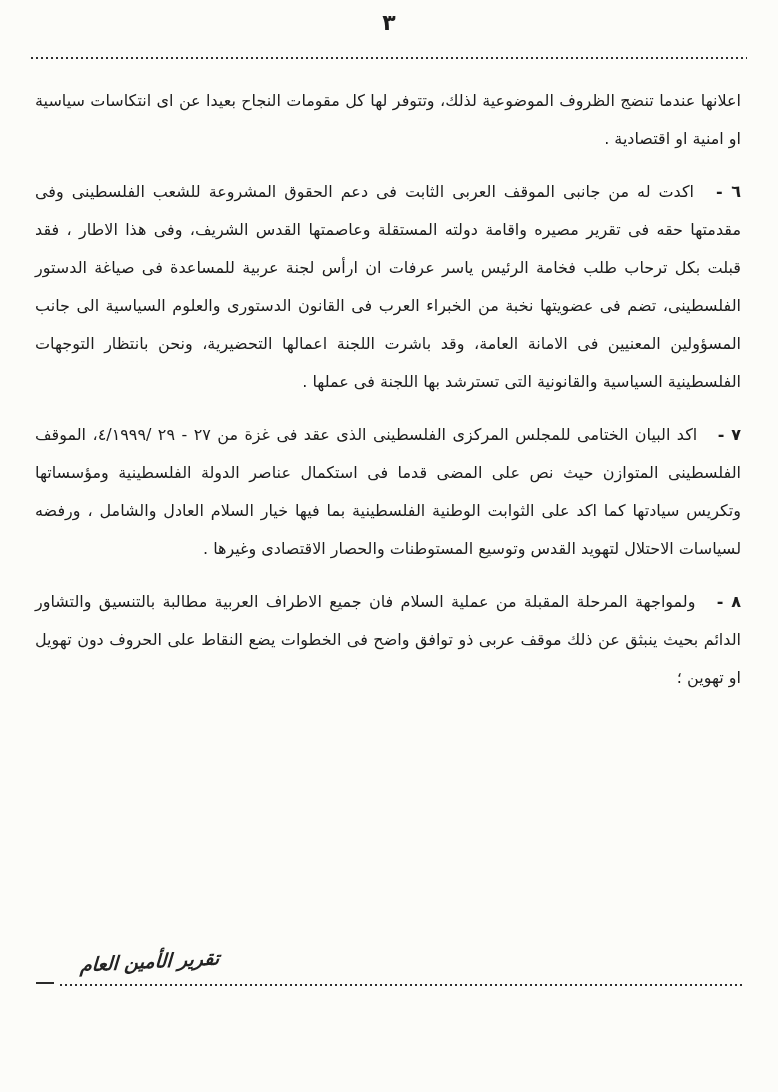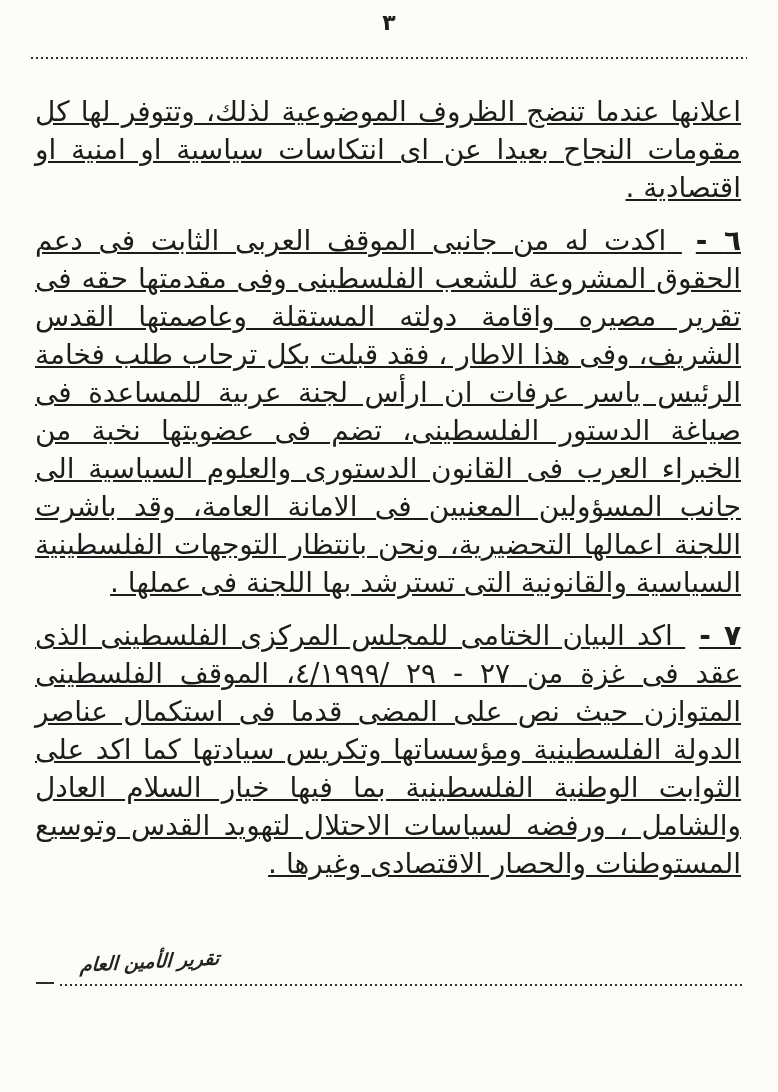--- a/index.html
+++ b/index.html
@@ -40,27 +40,26 @@
     position: absolute;
     top: 982px;
     left: 36px;
     width: 18px;
     height: 2px;
     background: #2b2b2b;
   }
 
   .content {
     position: absolute;
-    top: 93px;
+    top: 82px;
     right: 37px;
     left: 35px;
-    font-size: 28px;
+    font-size: 16px;
     line-height: 38px;
     text-align: justify;
-    text-decoration: underline;
   }
 
   .para { margin: 0 0 15px 0; }
 
   .marker {
     white-space: nowrap;
     margin-left: 14px;
     font-weight: bold;
   }
 
@@ -95,20 +94,24 @@
     <p class="para item">
       <span class="marker">٦ -</span>
       <span class="item-text">اكدت له من جانبى الموقف العربى الثابت فى دعم الحقوق المشروعة للشعب الفلسطينى وفى مقدمتها حقه فى تقرير مصيره واقامة دولته المستقلة وعاصمتها القدس الشريف، وفى هذا الاطار ، فقد قبلت بكل ترحاب طلب فخامة الرئيس ياسر عرفات ان ارأس لجنة عربية للمساعدة فى صياغة الدستور الفلسطينى، تضم فى عضويتها نخبة من الخبراء العرب فى القانون الدستورى والعلوم السياسية الى جانب المسؤولين المعنيين فى الامانة العامة، وقد باشرت اللجنة اعمالها التحضيرية، ونحن بانتظار التوجهات الفلسطينية السياسية والقانونية التى تسترشد بها اللجنة فى عملها .</span>
     </p>
 
     <p class="para item">
       <span class="marker">٧ -</span>
       <span class="item-text">اكد البيان الختامى للمجلس المركزى الفلسطينى الذى عقد فى غزة من ٢٧ - ٢٩ /٤/١٩٩٩، الموقف الفلسطينى المتوازن حيث نص على المضى قدما فى استكمال عناصر الدولة الفلسطينية ومؤسساتها وتكريس سيادتها كما اكد على الثوابت الوطنية الفلسطينية بما فيها خيار السلام العادل والشامل ، ورفضه لسياسات الاحتلال لتهويد القدس وتوسيع المستوطنات والحصار الاقتصادى وغيرها .</span>
     </p>
 
+    <p class="para item">
+      <span class="marker">٨ -</span>
+      <span class="item-text">ولمواجهة المرحلة المقبلة من عملية السلام فان جميع الاطراف العربية مطالبة بالتنسيق والتشاور الدائم بحيث ينبثق عن ذلك موقف عربى ذو توافق واضح فى الخطوات يضع النقاط على الحروف دون تهويل او تهوين ؛</span>
+    </p>
 
   </div>
 
   <div class="footer-dash"></div>
   <div class="rule footer-rule"></div>
 
   <div class="signature">تقرير الأمين العام</div>
 
 </div>
 

